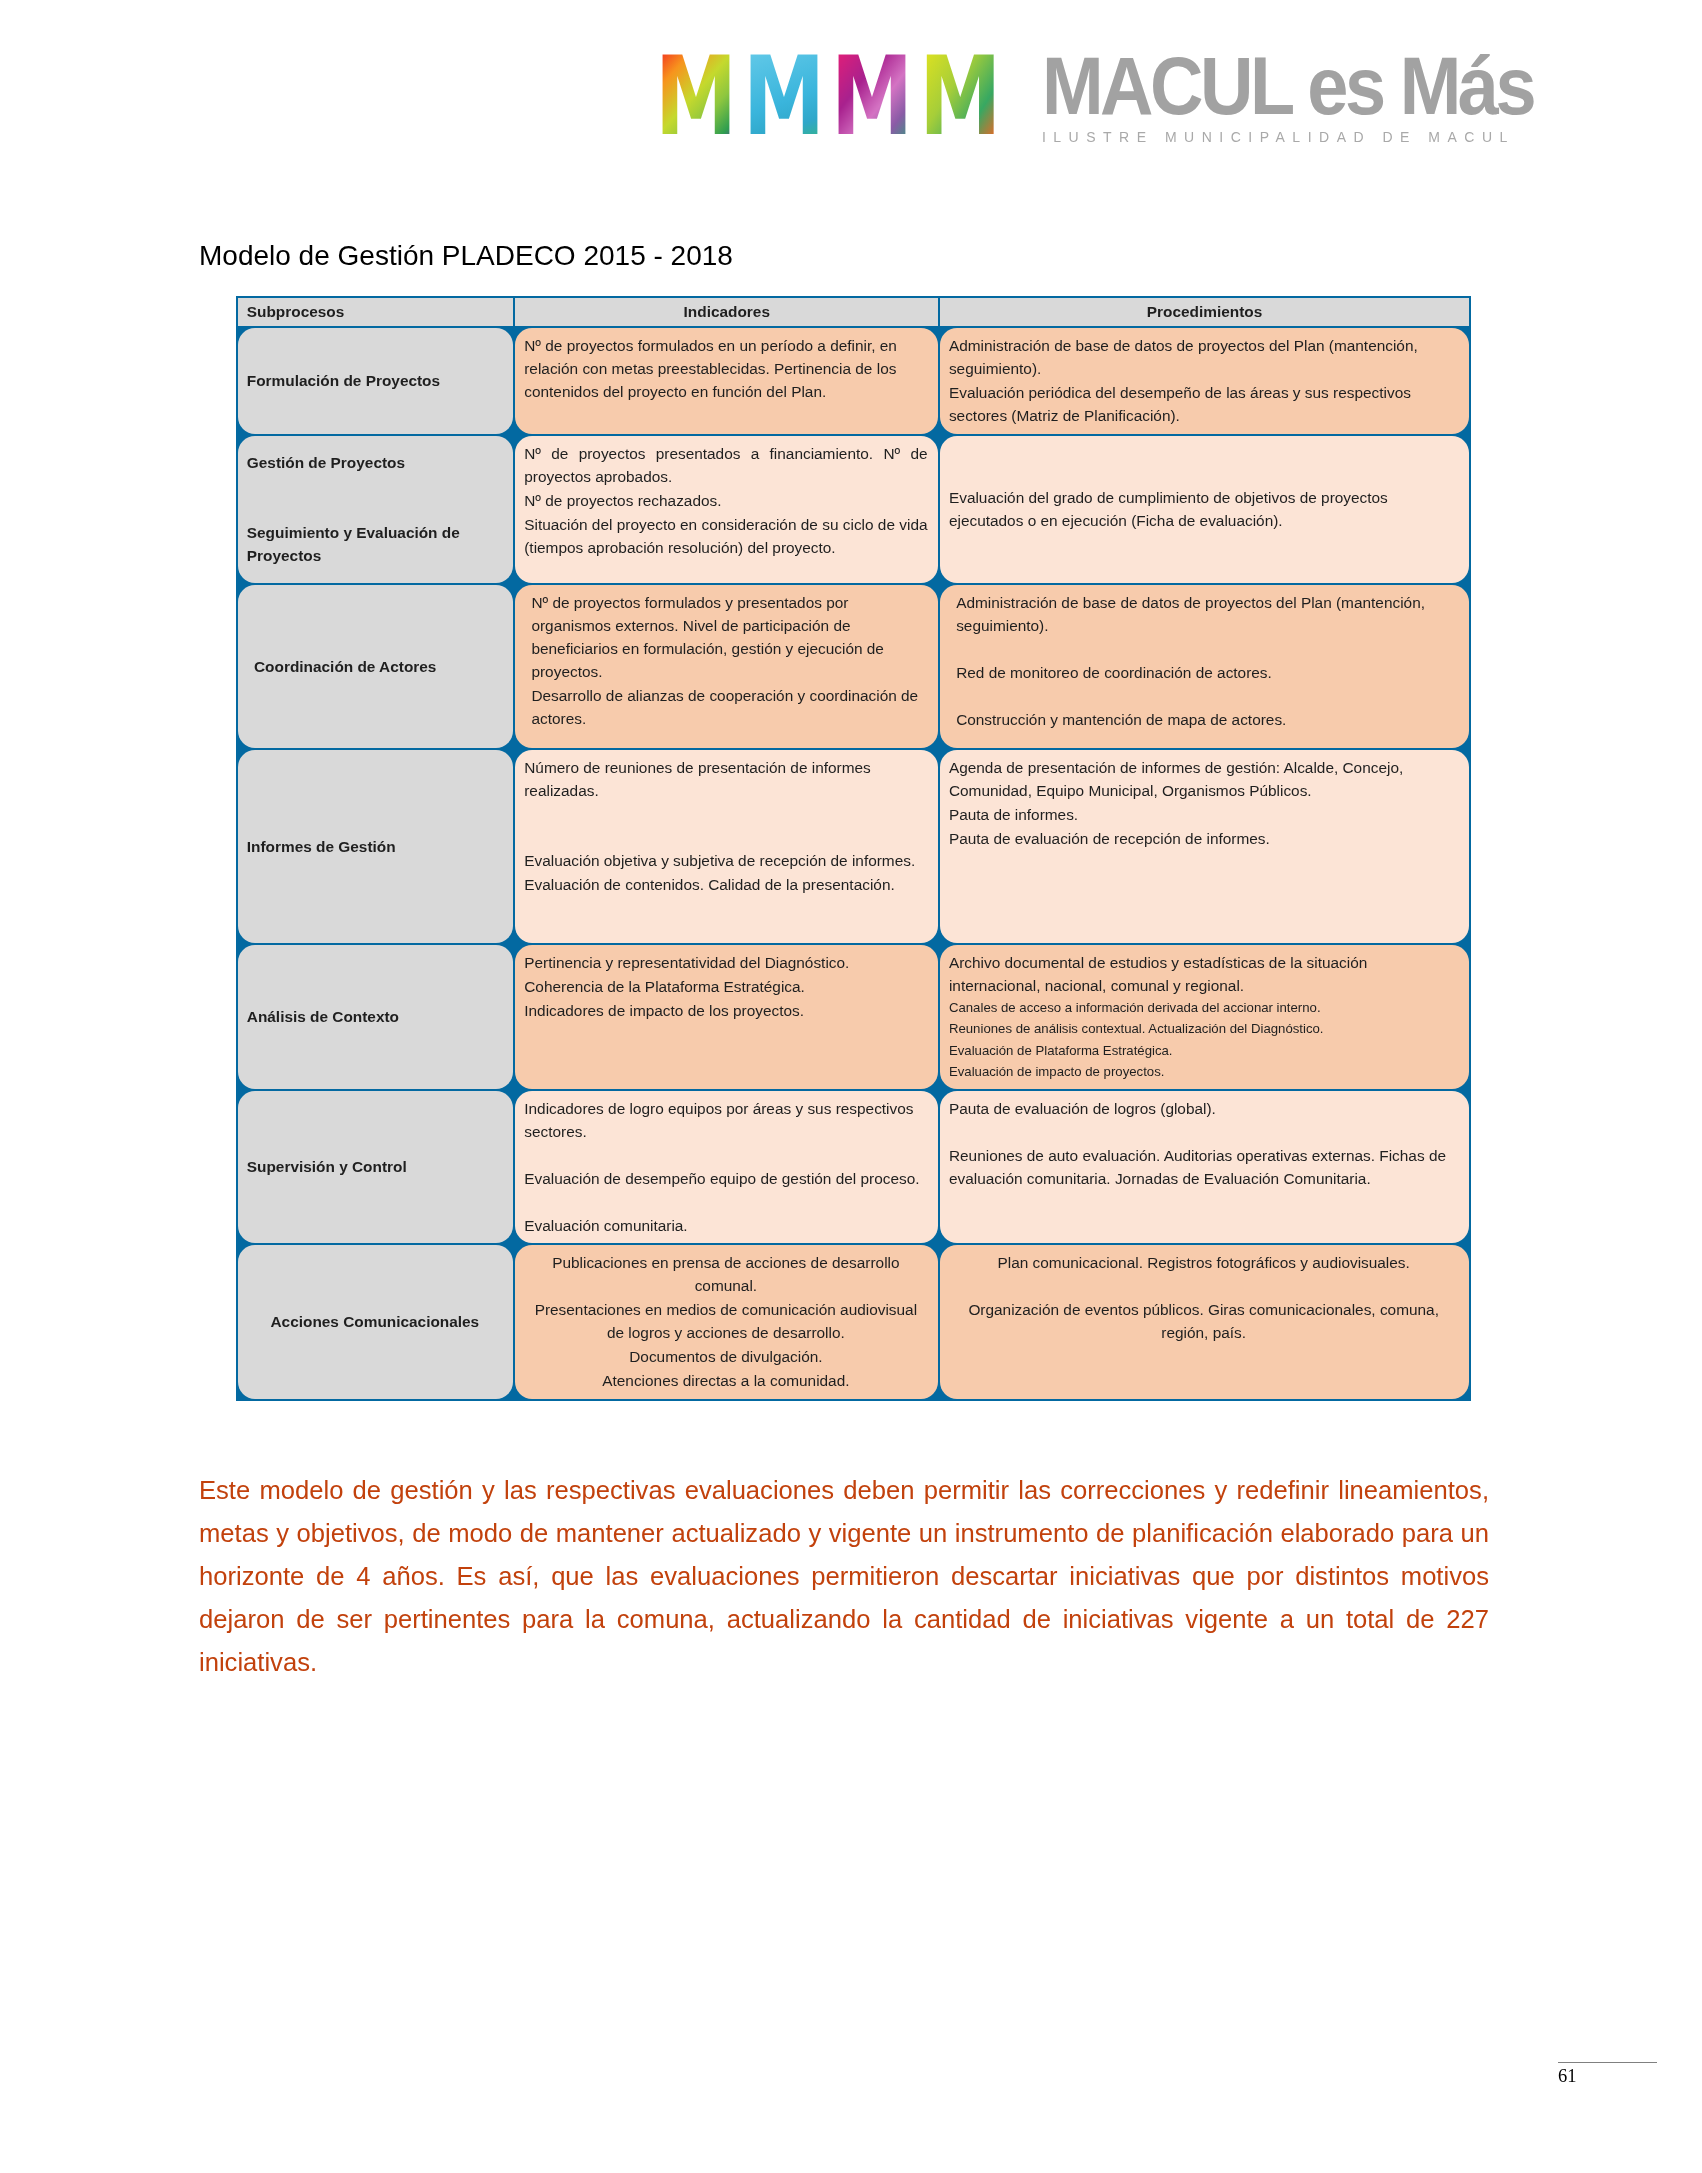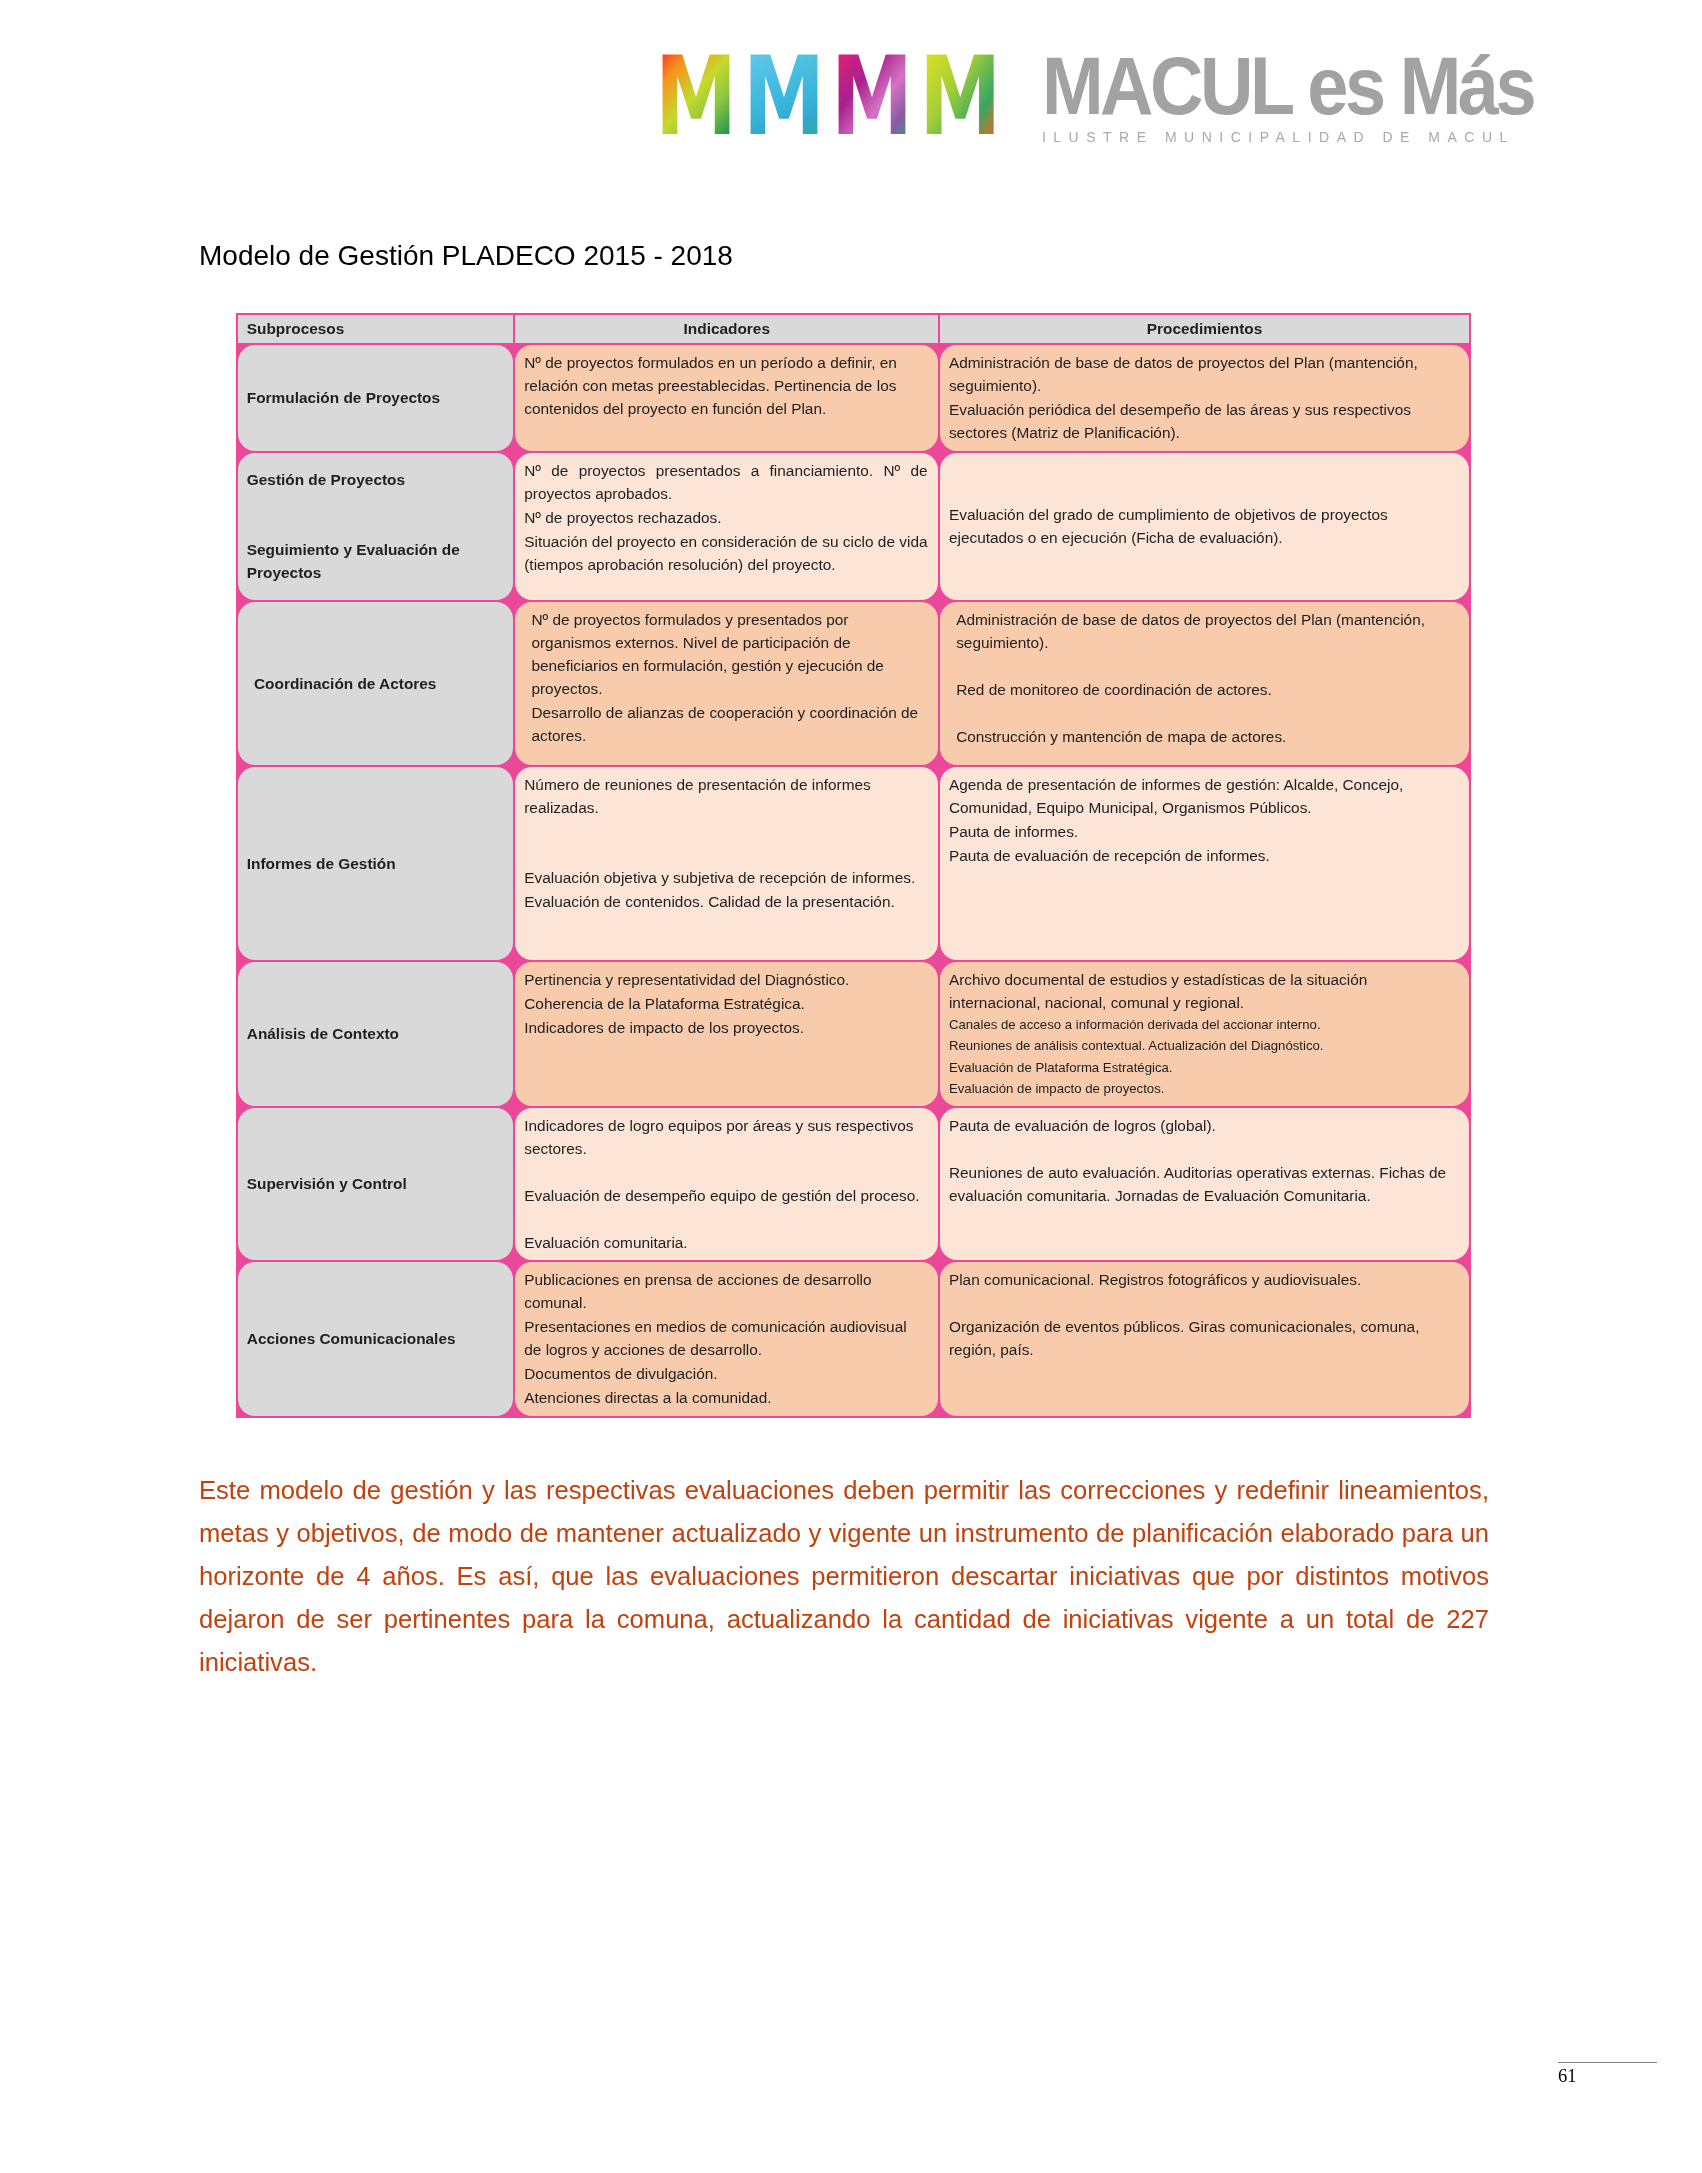--- a/index.html
+++ b/index.html
@@ -30,23 +30,22 @@
   .logo-tagline {
     margin-top:12.4px; font-size:14px; letter-spacing:7.5px; color:#a9a9a9; white-space:nowrap;
   }
 
   
   .page-title { position:absolute; left:199px; top:240px; font-size:28px; color:#000; }
 
   
   table.pladeco {
     position:absolute; left:236px; top:296px; width:1235px;
-    border-collapse:separate; border-spacing:2.6px; background:#ec4899;
+    border-collapse:separate; border-spacing:2.6px; background:#0369a1;
     table-layout:fixed;
-    margin-top:17px;
   }
   col.c-sub  { width:275px; }
   col.c-ind  { width:422px; }
   col.c-proc { width:528px; }
   th {
     background:#d9d9d9; font-size:15.4px; font-weight:bold;
     height:28px; padding:1.8px 8.8px; vertical-align:middle;
   }
   th.h-sub { text-align:left; }
   th.h-ind, th.h-proc { text-align:center; }
@@ -60,21 +59,21 @@
   td.justify .para { text-align:justify; }
   .para { font-size:15.4px; line-height:1.5; margin:0.9px 0; }
   .para.blank { height:22px; }
   .para.small { font-size:13.2px; line-height:1.55; }
   tbody tr:nth-child(1) td { height:90px; }
   tbody tr:nth-child(2) td { height:147px; }
   tbody tr:nth-child(3) td { height:163px;padding-left:16px; }
   tbody tr:nth-child(4) td { height:193px; }
   tbody tr:nth-child(5) td { height:143px; }
   tbody tr:nth-child(6) td { height:146px; }
-  tbody tr:nth-child(7) td { height:149px; }
+  tbody tr:nth-child(7) td { height:149px;text-align:center; }
 
   
   .body-paragraph {
     position:absolute; left:199px; top:1469px; width:1290px;
     font-size:25.6px; line-height:1.68; text-align:justify; color:#c2410c;
   }
 
   
   .footer-rule { position:absolute; left:1558px; top:2062px; width:99px; border-top:1.8px solid #808080; }
   .page-number {

